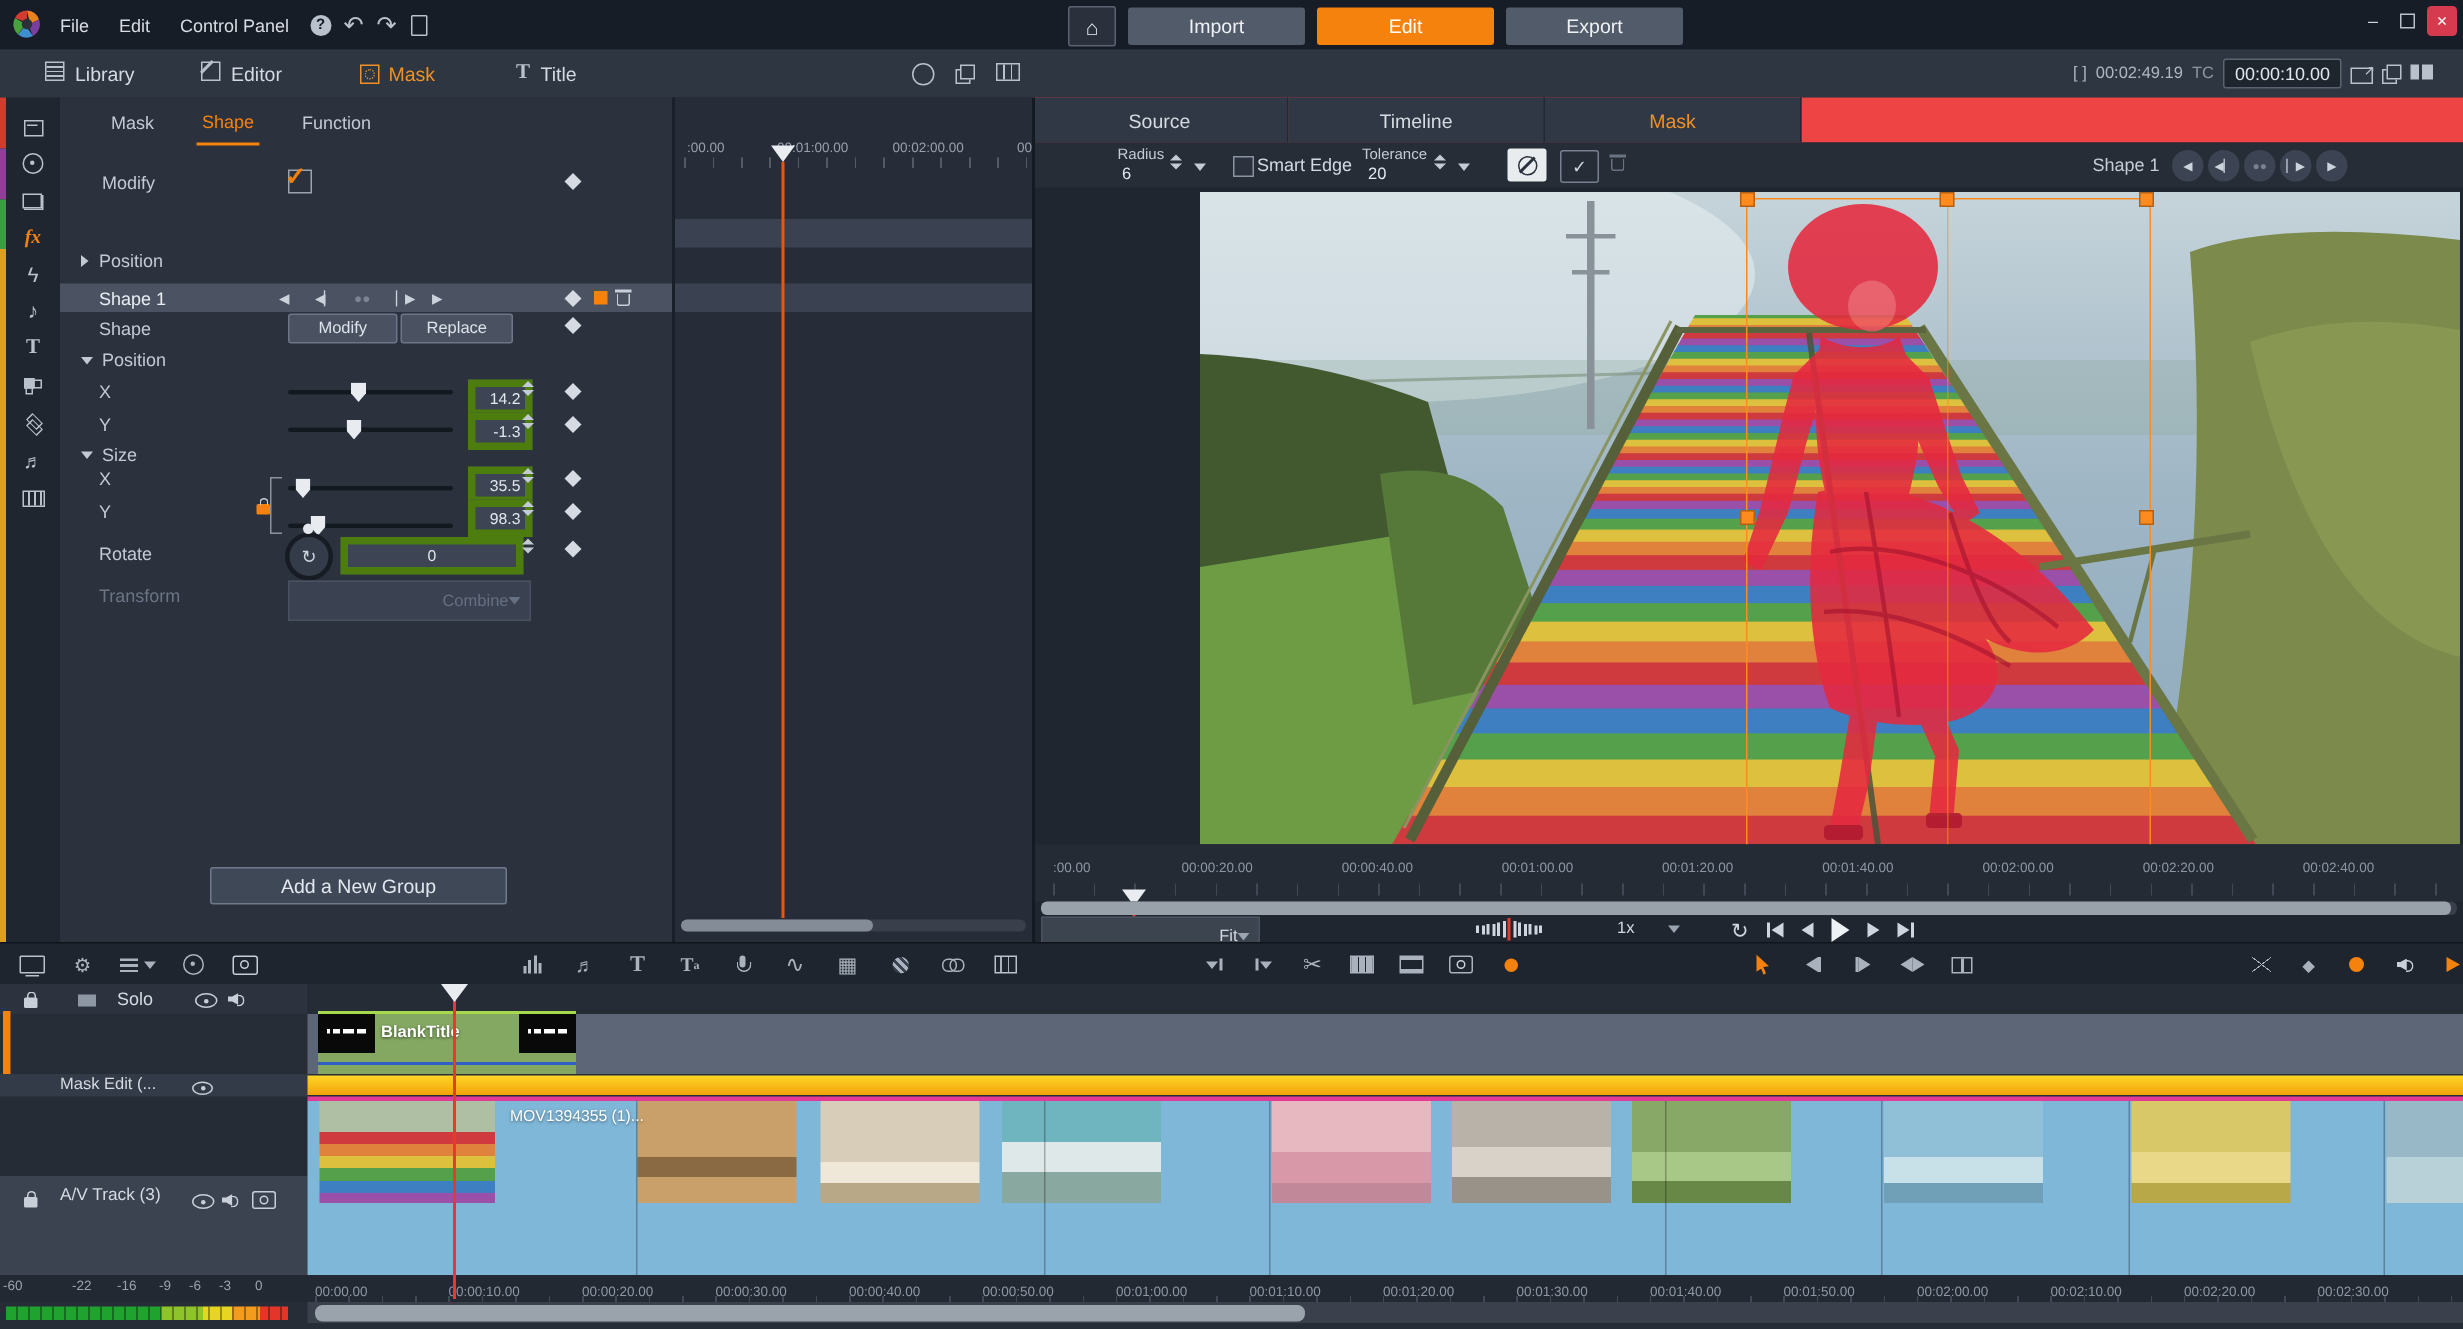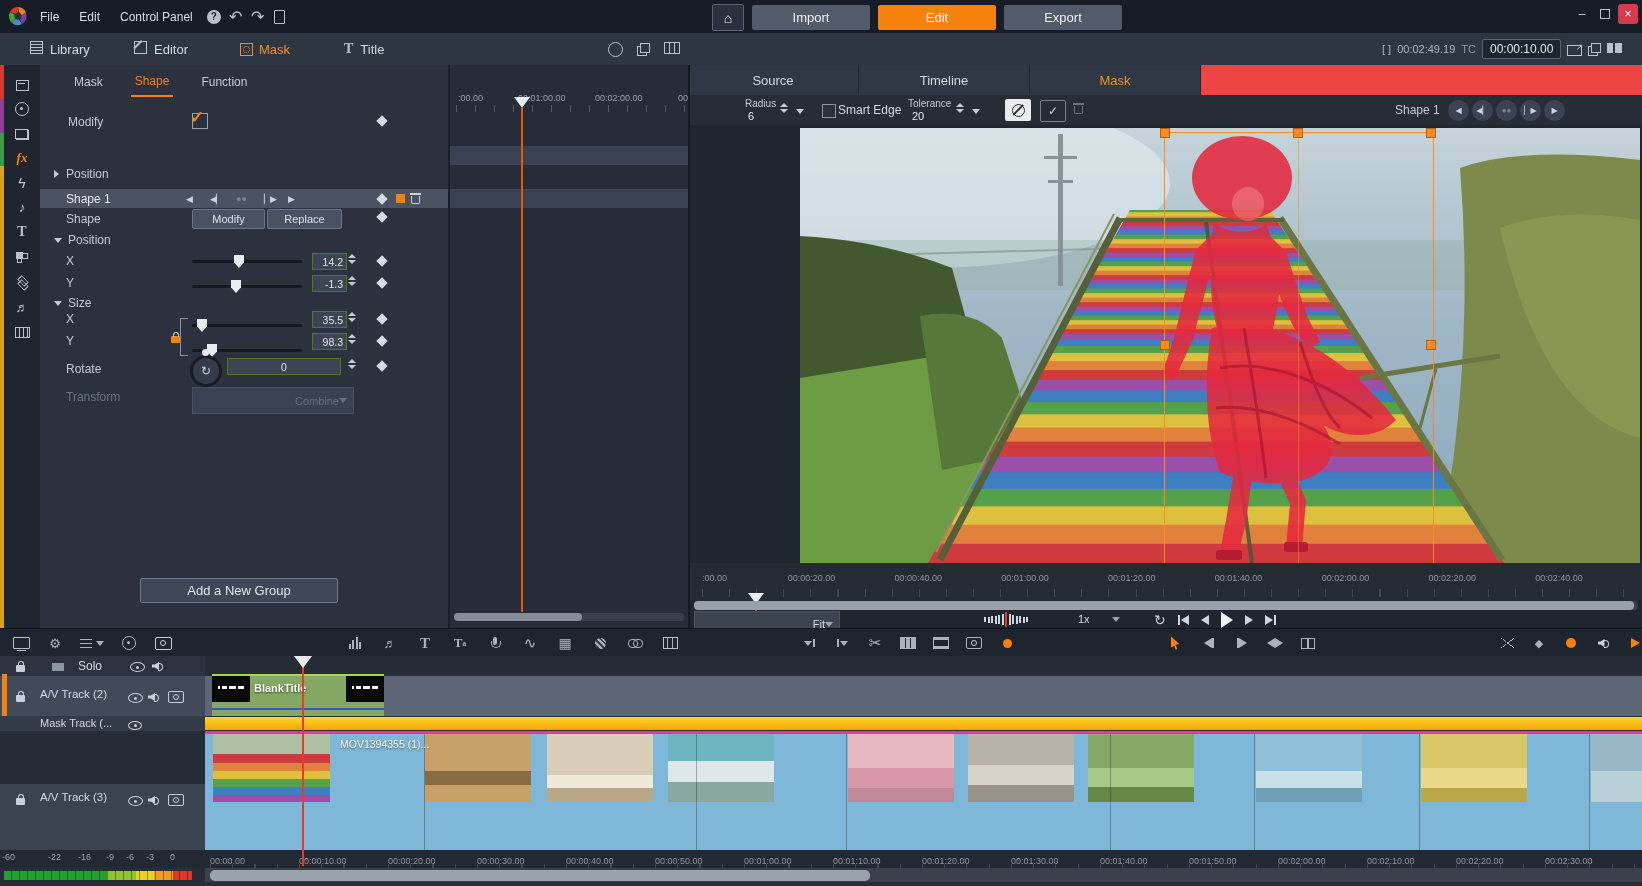--- a/index.html
+++ b/index.html
@@ -34,21 +34,21 @@
 .mp-tab.active{color:#f5820d;border-bottom:2px solid #f5820d;}
 .hdr-row{background:#4b5362;color:#e9edf2;}
 .row-lbl{font-size:12px;color:#c3cad4;}
 .kd{display:inline-block;width:8px;height:8px;background:#d6dbe3;transform:rotate(45deg);}
 .osq{display:inline-block;width:9px;height:9px;background:#f5820d;}
 .tri-dn{width:0;height:0;border-left:4px solid transparent;border-right:4px solid transparent;border-top:5px solid #c3cad4;}
 .tri-rt{width:0;height:0;border-top:4px solid transparent;border-bottom:4px solid transparent;border-left:5px solid #c3cad4;}
 .sm-btn{height:18px;display:flex;align-items:center;justify-content:center;background:#4a5261;border:1px solid #6d7688;color:#dde2ea;font-size:11px;border-radius:2px;}
 .slider{height:3px;background:#141920;border-radius:2px;position:relative;}
 .sl-thumb{position:absolute;top:-5px;width:10px;height:13px;background:#e8ecf1;clip-path:polygon(0 0,100% 0,100% 55%,50% 100%,0 55%);}
-.val-box{height:15px;background:#3d4554;border:1px solid #4d7c0f;color:#e2e7ee;font-size:10.5px;display:flex;align-items:center;justify-content:flex-end;padding-right:3px;}
+.val-box{height:15px;background:#3d4554;border:5px solid #4d7c0f;color:#e2e7ee;font-size:10.5px;display:flex;align-items:center;justify-content:flex-end;padding-right:3px;}
 .spin{display:flex;flex-direction:column;gap:2px;align-items:center;justify-content:center;}
 .spin .u{width:0;height:0;border-left:4px solid transparent;border-right:4px solid transparent;border-bottom:4px solid #c3cad4;}
 .spin .d{width:0;height:0;border-left:4px solid transparent;border-right:4px solid transparent;border-top:4px solid #c3cad4;}
 .nav-glyph{font-size:9px;color:#ccd2db;letter-spacing:-1px;}
 .big-btn{background:#3f4857;border:1px solid #707a8c;border-radius:2px;color:#e3e8ef;font-size:13px;display:flex;align-items:center;justify-content:center;}
 .dd{background:#3a4150;border:1px solid #4a5261;display:flex;align-items:center;justify-content:flex-end;padding:4px 6px;font-size:11px;color:#667083;}
 .mini-band{background:#3a4252;}
 .ruler-lbl{position:absolute;font-size:9px;color:#97a0ac;white-space:nowrap;}
 
 .player{left:688px;top:65px;width:954px;height:563px;background:#20262f;}
@@ -718,47 +718,40 @@
 
     <div class="abs" style="left:0;top:0;width:205px;height:20px;background:#2c333e;">
       <span class="abs" style="left:16px;top:5px;"><span class="i-lock"></span></span>
       <span class="abs" style="left:52px;top:4px;"><span class="i-sq" style="width:12px;height:8px;background:#8d97a4;border:none;"></span></span>
       <span class="abs" style="left:78px;top:3px;font-size:12px;color:#d5dae2;">Solo</span>
       <span class="abs" style="left:130px;top:5px;"><span class="i-eye"></span></span>
       <span class="abs" style="left:152px;top:4px;"><span class="i-spk"></span></span>
     </div>
     <div class="abs" style="left:205px;top:0;width:1437px;height:20px;background:#262c36;"></div>
 
-    <div class="abs track-hdr" style="left:0;top:20px;width:205px;height:40px;">
-      <span class="abs" style="left:16px;top:15px;"><span class="i-lock"></span></span>
-      <span class="abs trk-name" style="left:40px;top:12px;">A/V Track (2)</span>
-      <span class="abs" style="left:128px;top:16px;"><span class="i-eye"></span></span>
-      <span class="abs" style="left:148px;top:15px;"><span class="i-spk"></span></span>
-      <span class="abs" style="left:168px;top:15px;"><span class="i-cam"></span></span>
-    </div>
     <div class="abs" style="left:2px;top:18px;width:5px;height:44px;background:#f5820d;"></div>
     <div class="abs" style="left:205px;top:20px;width:1437px;height:40px;background:#5d6676;"></div>
 
     <div class="abs" style="left:212px;top:18px;width:172px;height:42px;">
       <div style="position:absolute;left:0;top:0;width:172px;height:2px;background:#a6d94e;"></div>
       <div style="position:absolute;left:0;top:2px;width:172px;height:26px;background:#84a862;"></div>
       <div style="position:absolute;left:0;top:2px;width:38px;height:26px;background:#090909;">
           <span style="position:absolute;left:6px;top:10px;width:26px;height:3px;background:linear-gradient(90deg,#fff 0 2px,#0000 2px 4px,#fff 4px 9px,#0000 9px 11px,#fff 11px 18px,#0000 18px 20px,#fff 20px 26px);"></span>
         </div>
       <div style="position:absolute;left:134px;top:2px;width:38px;height:26px;background:#090909;">
           <span style="position:absolute;left:6px;top:10px;width:26px;height:3px;background:linear-gradient(90deg,#fff 0 2px,#0000 2px 4px,#fff 4px 9px,#0000 9px 11px,#fff 11px 18px,#0000 18px 20px,#fff 20px 26px);"></span>
         </div>
       <span style="position:absolute;left:42px;top:8px;font-size:11px;font-weight:bold;color:#fff;text-shadow:0 1px 2px rgba(0,0,0,.6);">BlankTitle</span>
       <div style="position:absolute;left:0;top:28px;width:172px;height:6px;background:#84a862;"></div>
       <div style="position:absolute;left:0;top:34px;width:172px;height:2px;background:#2f5fc4;"></div>
       <div style="position:absolute;left:0;top:36px;width:172px;height:6px;background:#84a862;"></div>
     </div>
 
     <div class="abs" style="left:0;top:60px;width:205px;height:15px;background:#343b48;">
-      <span class="abs trk-name" style="left:40px;top:1px;font-size:11px;">Mask Track (...</span>
+      <span class="abs trk-name" style="left:40px;top:1px;font-size:11px;">Mask Edit (...</span>
       <span class="abs" style="left:128px;top:3px;"><span class="i-eye" style="width:12px;height:7px;"></span></span>
     </div>
     <div class="abs" style="left:205px;top:61px;width:1437px;height:13px;background:linear-gradient(#ffd625,#f2a30c);"></div>
 
     <div class="abs" style="left:205px;top:75px;width:1437px;height:3px;background:#e23a96;"></div>
 
     <div class="abs" style="left:0;top:78px;width:205px;height:50px;background:#262c36;"></div>
     <div class="abs" style="left:0;top:128px;width:205px;height:66px;background:#3b4350;">
       <span class="abs" style="left:16px;top:10px;"><span class="i-lock"></span></span>
       <span class="abs trk-name" style="left:40px;top:7px;">A/V Track (3)</span>

